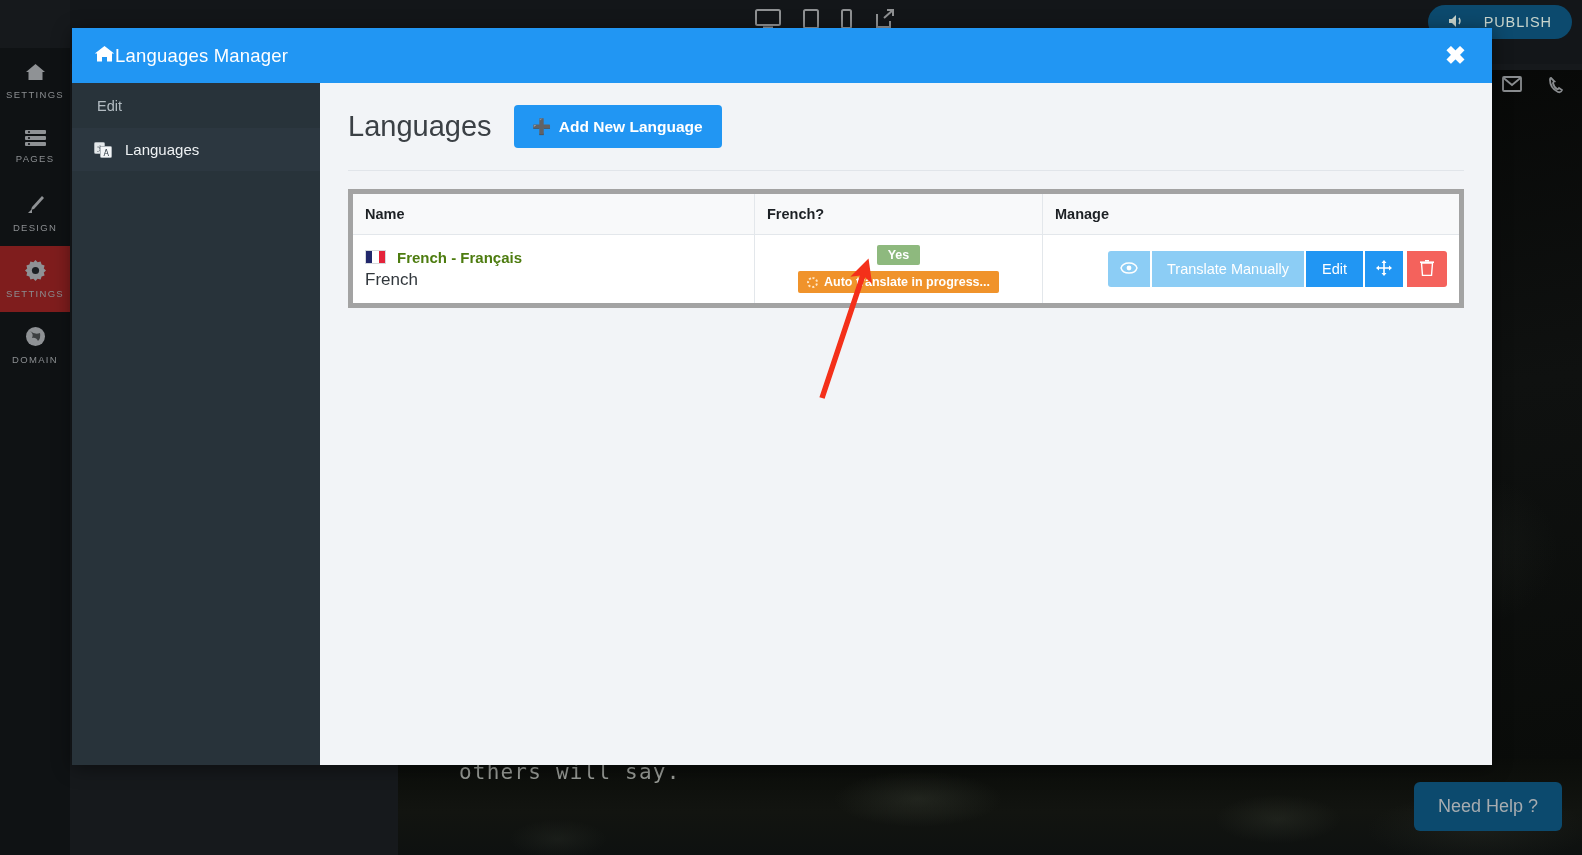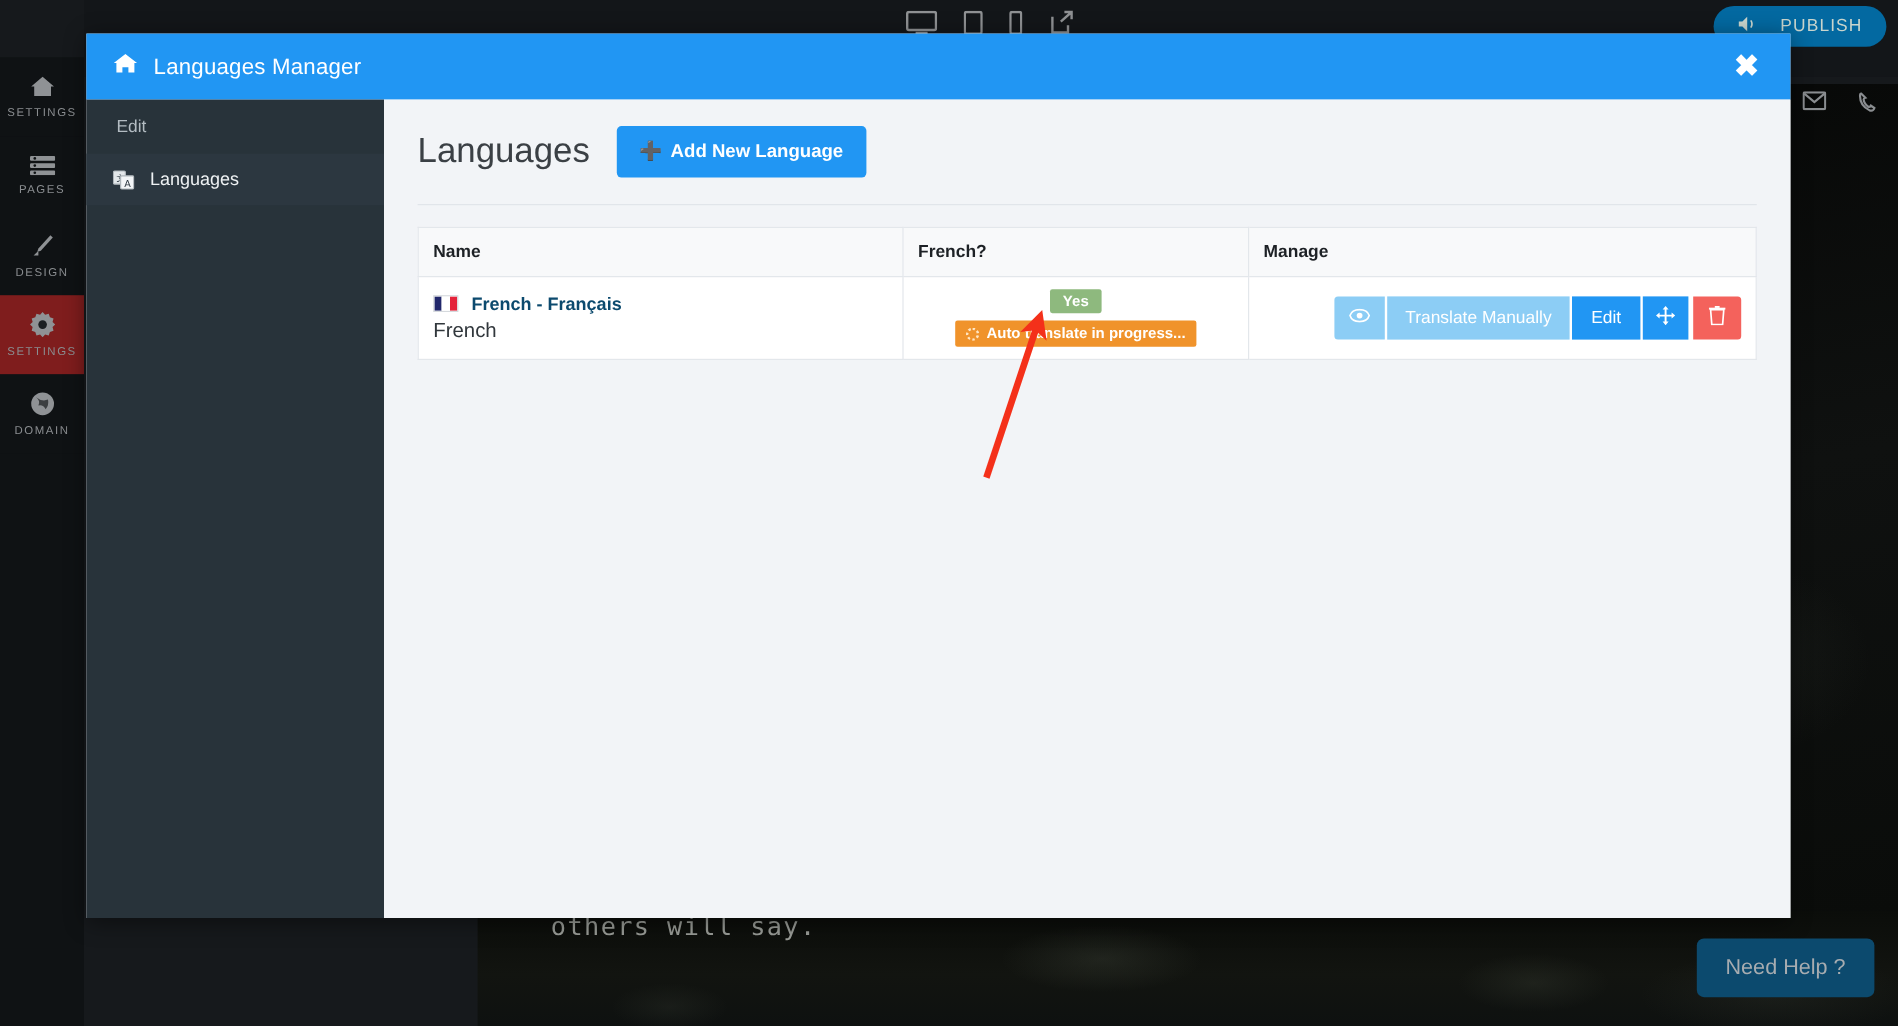--- a/index.html
+++ b/index.html
@@ -56,21 +56,21 @@
 
   #device-tools {
     position: absolute; left: 755px; top: 8px;
     display: flex; align-items: center; gap: 22px;
   }
   .dev-ico { color: #8f9193; display: flex; align-items: center; justify-content: center; }
 
   #publish-btn {
     position: absolute; right: 10px; top: 5px;
     height: 34px; padding: 0 20px;
-    background: #0369a1; color: #c9d5cd;
+    background: #0c4a6e; color: #c9d5cd;
     border-radius: 17px;
     display: flex; align-items: center; gap: 20px;
     font-size: 14.5px; letter-spacing: .9px; font-weight: 400;
     cursor: pointer;
   }
 
   
   #rail {
     position: absolute; left: 0; top: 0; width: 70px; height: 855px;
     background: #0f1214; z-index: 5;
@@ -101,21 +101,21 @@
     box-shadow: 0 3px 18px rgba(0,0,0,.45);
     z-index: 20;
     display: flex; flex-direction: column;
   }
   #modal-header {
     height: 55px; background: #2196f3; color: #fff;
     display: flex; align-items: center; padding: 0 22px;
     flex: 0 0 auto;
   }
   #modal-title {
-    font-size: 18.5px; font-weight: 400; margin-left: 13px; letter-spacing: .2px;
+    font-size: 18.5px; font-weight: 400; letter-spacing: .2px;
   }
   #modal-close {
     margin-left: auto; font-size: 25px; line-height: 1; cursor: pointer;
     font-weight: 700; padding: 2px 4px;
   }
 
   #modal-body { flex: 1; display: flex; min-height: 0; }
 
   
   #modal-side {
@@ -140,21 +140,21 @@
     background: #2196f3; color: #fff; border: none; border-radius: 4px;
     height: 43px; padding: 0 19px; font-size: 15.5px; font-weight: 700;
     display: flex; align-items: center; gap: 7px; cursor: pointer;
     font-family: "Liberation Sans", sans-serif;
   }
   #head-rule { margin: 22px 0 18px 14px; height: 1px; background: #e1e5ea; }
 
   
   #lang-table {
     margin-left: 14px; border-collapse: collapse; width: calc(100% - 14px);
-    background: #fff; border: 1px solid #a3a3a3;
+    background: #fff; border: 5px solid #a3a3a3;
     table-layout: fixed;
   }
   #lang-table th {
     background: #f8f9fa; text-align: left;
     font-size: 14.5px; font-weight: 700; color: #1d2125;
     padding: 12px 12px; border: 1px solid #e3e7eb; height: 38px;
   }
   #lang-table td {
     border: 1px solid #e3e7eb; padding: 10px 12px; vertical-align: middle;
     height: 62px;
@@ -165,21 +165,21 @@
 
   .lang-top { display: flex; align-items: center; gap: 11px; }
   .flag {
     width: 21px; height: 14px; display: inline-flex; flex: 0 0 auto;
     border: 1px solid #d5d9dd; overflow: hidden;
   }
   .flag i { display: block; height: 100%; flex: 1; }
   .flag .f-blue { background: #21276b; }
   .flag .f-white { background: #fff; }
   .flag .f-red { background: #e4233a; }
-  .lang-name { font-size: 15px; font-weight: 700; color: #0c4a6e; }
+  .lang-name { font-size: 15px; font-weight: 700; color: #4d7c0f; }
   .lang-sub { font-size: 17px; color: #31373c; margin-top: 4px; }
 
   .enable-cell { text-align: center; }
   .badge-yes {
     display: inline-block; background: #8eb97e; color: #fff;
     font-size: 12.5px; font-weight: 700; padding: 3px 11px; border-radius: 2px;
   }
   .badge-progress {
     display: inline-flex; align-items: center; gap: 6px;
     background: #f0932b; color: #fff; font-size: 12.5px; font-weight: 700;

